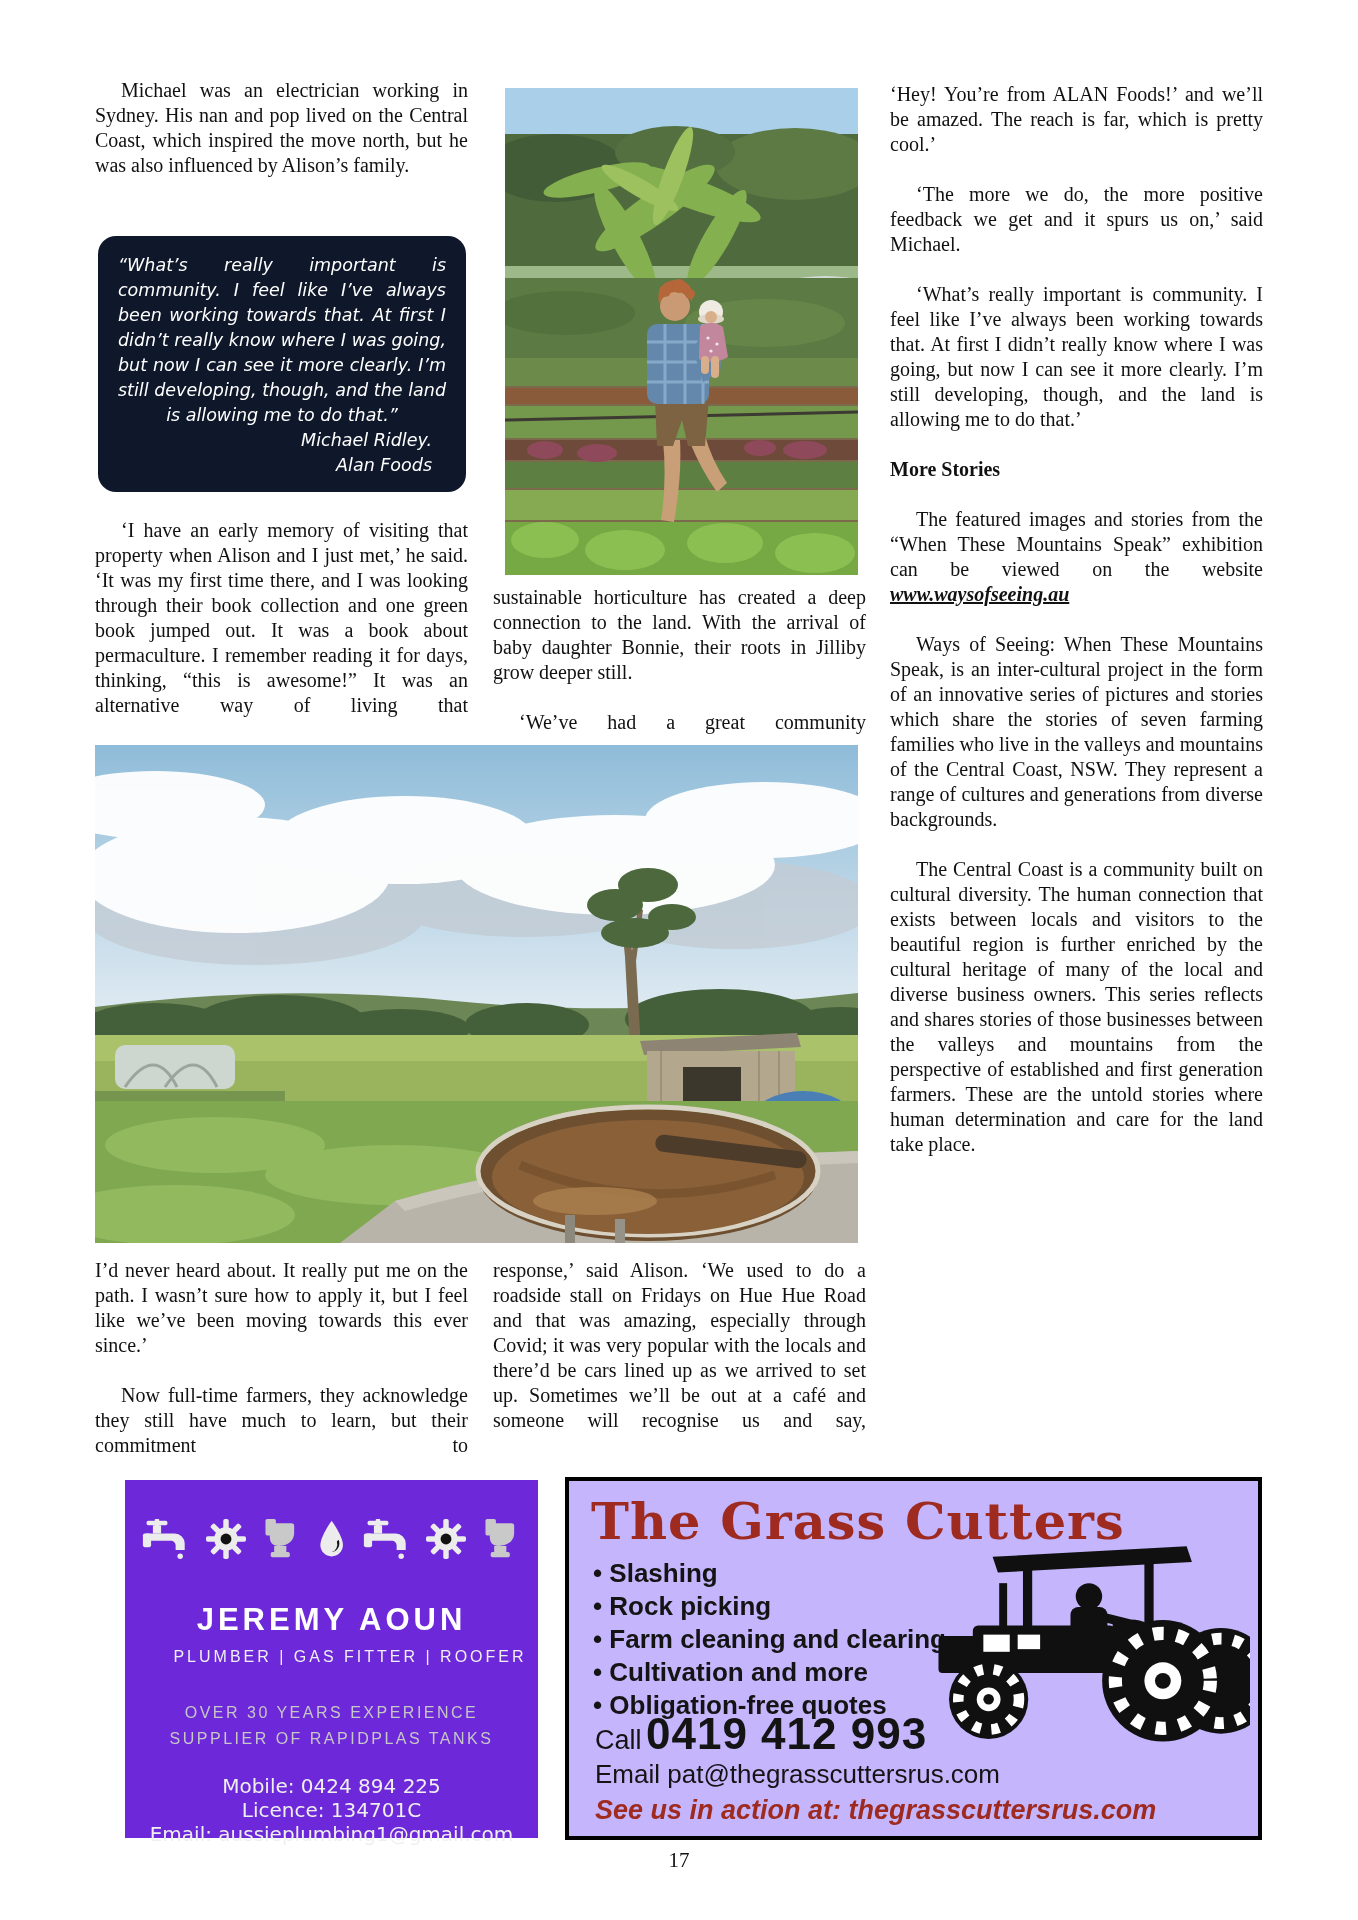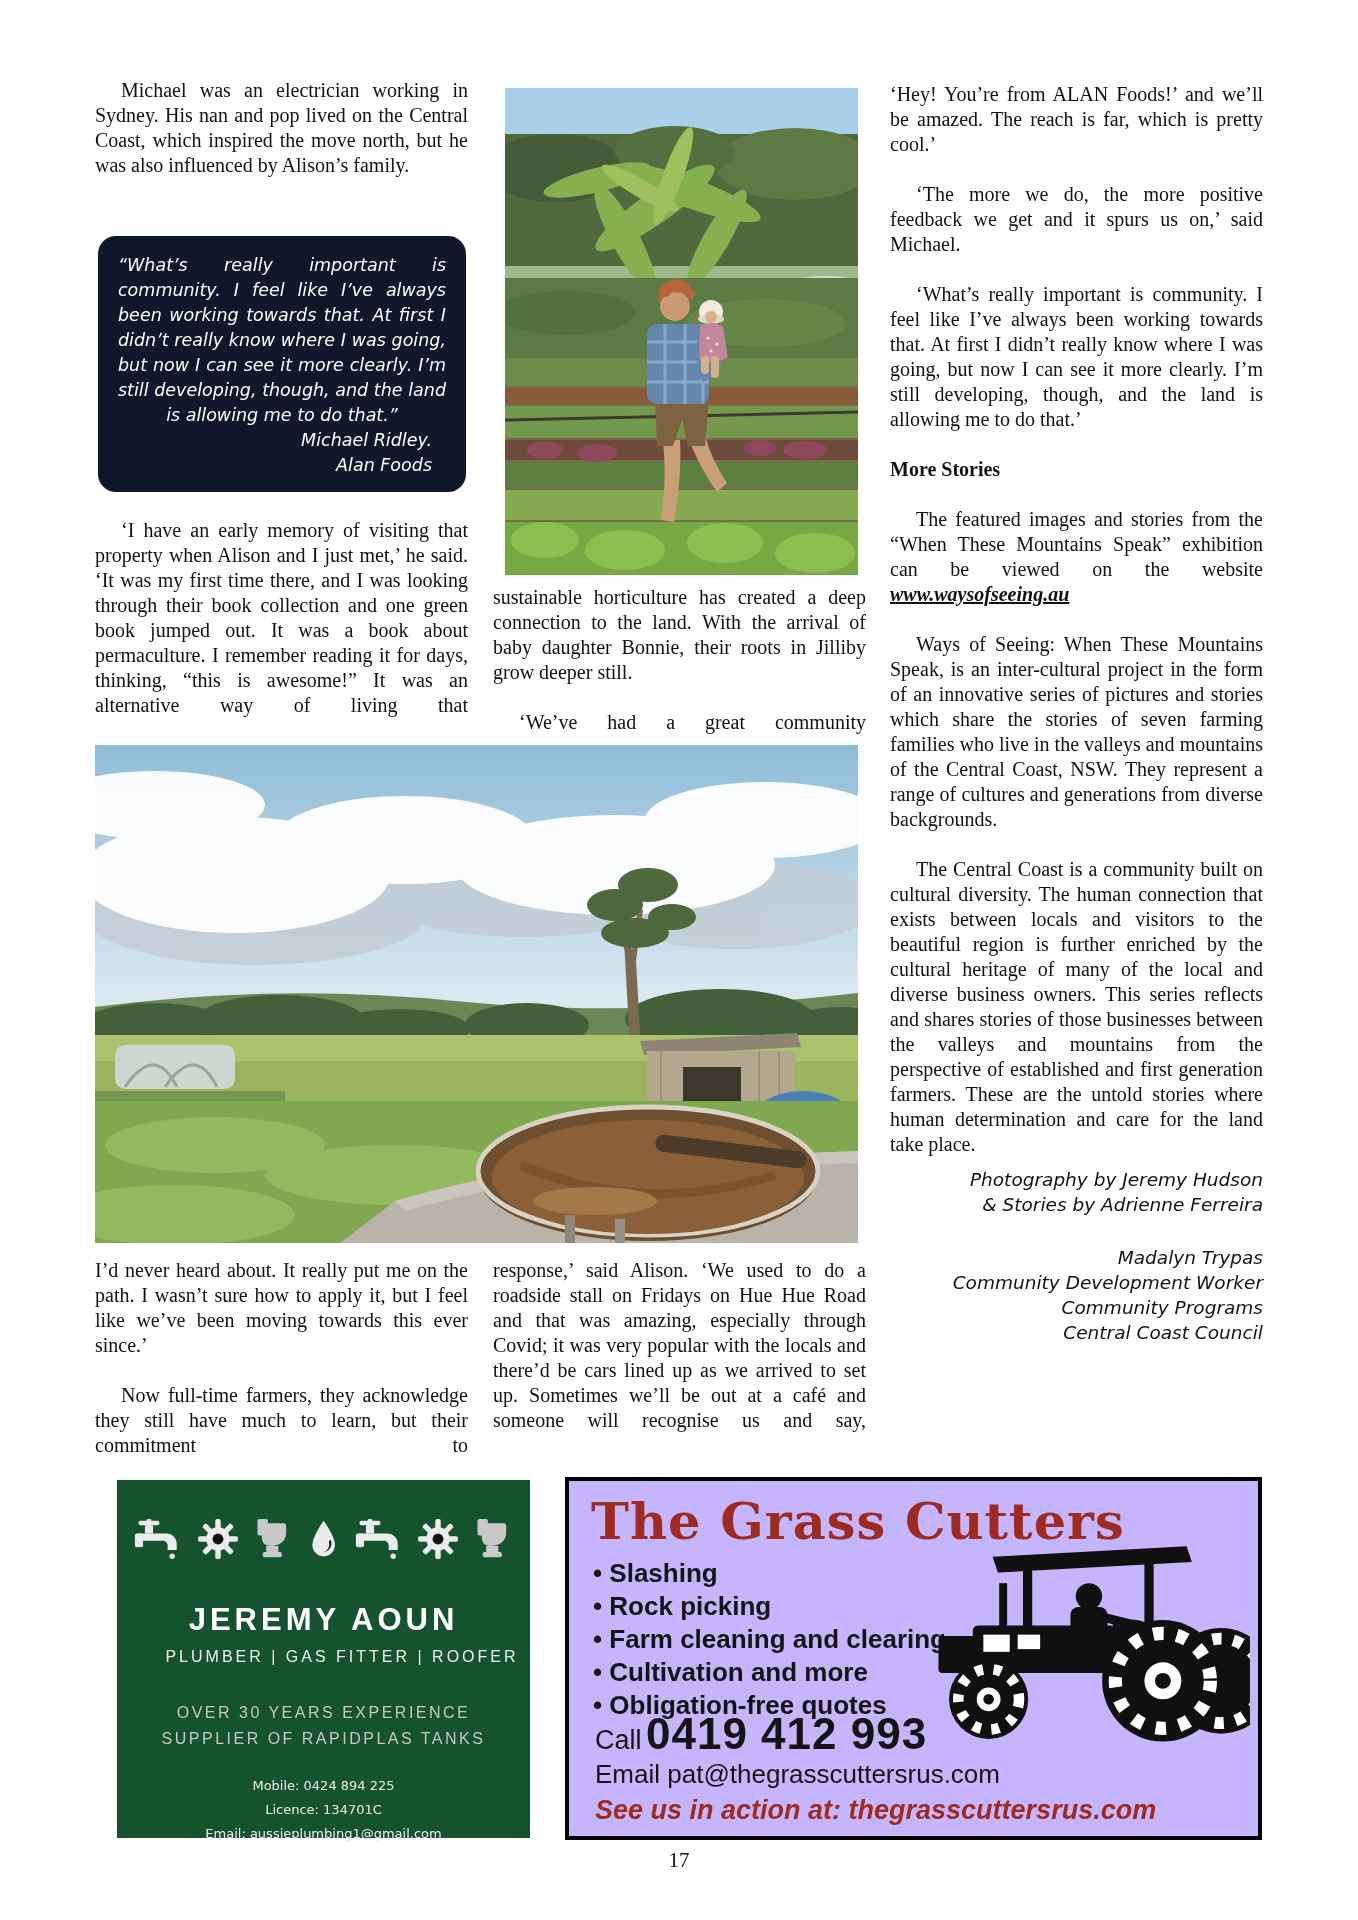--- a/index.html
+++ b/index.html
@@ -22,30 +22,30 @@
   .quote-box .qtext{text-align:justify;text-align-last:center;}
   .quote-box .attr{text-align:right;padding-right:14px;}
   .credits{font-family:"DejaVu Sans", sans-serif;font-style:italic;font-size:18.5px;line-height:25px;text-align:right;}
   .credits div{white-space:nowrap;}
   .photo{position:absolute;overflow:hidden;background:#9db98a;}
   .photo svg{display:block;width:100%;height:100%;}
   .weblink{font-weight:bold;font-style:italic;text-decoration:underline;color:#111;cursor:pointer;}
 
   
   .ad-plumber{
-    position:absolute;left:117px;top:1480px;width:413px;height:358px;background:#14532d;
+    position:absolute;left:125px;top:1480px;width:413px;height:358px;background:#6d28d9;
     font-family:"Liberation Sans", sans-serif;color:#fff;text-align:center;box-sizing:border-box;
     padding-top:38px;
   }
   .ad-plumber .icons{display:flex;justify-content:center;align-items:center;gap:16px;height:46px;margin-bottom:38px;}
   .ad-plumber .icons svg{height:40px;}
   .ad-plumber .name{font-size:31px;font-weight:bold;letter-spacing:4px;margin-bottom:10px;}
   .ad-plumber .trades{font-size:16px;letter-spacing:3px;color:#f0f0f0;margin-bottom:34px;padding-left:37px;}
   .ad-plumber .grey{font-size:16px;letter-spacing:2.5px;color:#c7c7c7;line-height:26px;}
-  .ad-plumber .contact{margin-top:22px;font-size:13px;color:#efefef;line-height:24px;font-family:"DejaVu Sans", sans-serif;}
+  .ad-plumber .contact{margin-top:22px;font-size:20px;color:#efefef;line-height:24px;font-family:"DejaVu Sans", sans-serif;}
 
   
   .ad-grass{
     position:absolute;left:565px;top:1477px;width:697px;height:363px;background:#c4b5fd;
     border:4px solid #000;box-sizing:border-box;font-family:"Liberation Sans", sans-serif;
   }
   .ad-grass .title{
     font-family:"DejaVu Serif", serif;font-weight:bold;font-size:51px;letter-spacing:1px;
     color:#9e2a20;margin:10px 0 6px 22px;
   }
@@ -162,29 +162,20 @@
   </div>
 
   <div class="col" style="left:890px;top:82px;">
     <p>‘Hey! You’re from ALAN Foods!’ and we’ll be amazed. The reach is far, which is pretty cool.’</p>
     <p class="indent">‘The more we do, the more positive feedback we get and it spurs us on,’ said Michael.</p>
     <p class="indent">‘What’s really important is community. I feel like I’ve always been working towards that. At first I didn’t really know where I was going, but now I can see it more clearly. I’m still developing, though, and the land is allowing me to do that.’</p>
     <p class="heading">More Stories</p>
     <p><span class="indent-span" style="padding-left:26px;">The featured images and stories from the “When These Mountains Speak”  exhibition can be viewed on the website </span><a class="weblink">www.waysofseeing.au</a></p>
     <p class="indent">Ways of Seeing: When These Mountains Speak, is an inter-cultural project in the form of an innovative series of pictures and stories which share the stories of seven farming families who live in the valleys and mountains of the Central Coast, NSW. They represent a range of cultures and generations from diverse backgrounds.</p>
     <p class="indent" style="margin-bottom:10px;">The Central Coast is a community built on cultural diversity. The human connection that exists between locals and visitors to the beautiful region is further enriched by the cultural heritage of many of the local and diverse business owners. This series reflects and shares stories of those businesses between the valleys and mountains from the perspective of established and first generation farmers. These are the untold stories where human determination and care for the land take place.</p>
-    <div class="credits">
-      <div>Photography by Jeremy Hudson</div>
-      <div>&amp; Stories by Adrienne Ferreira</div>
-      <div style="height:28px;"></div>
-      <div>Madalyn Trypas</div>
-      <div>Community Development Worker</div>
-      <div>Community Programs</div>
-      <div>Central Coast Council</div>
-    </div>
   </div>
 
   <div class="photo" style="left:95px;top:745px;width:763px;height:498px;">
     <svg viewBox="0 0 763 498" preserveAspectRatio="none">
       <defs>
         <linearGradient id="sky" x1="0" y1="0" x2="0" y2="1">
           <stop offset="0" stop-color="#8fbcd9"></stop>
             <stop offset="1" stop-color="#e9f0f5"></stop>
         </linearGradient>
       </defs>

